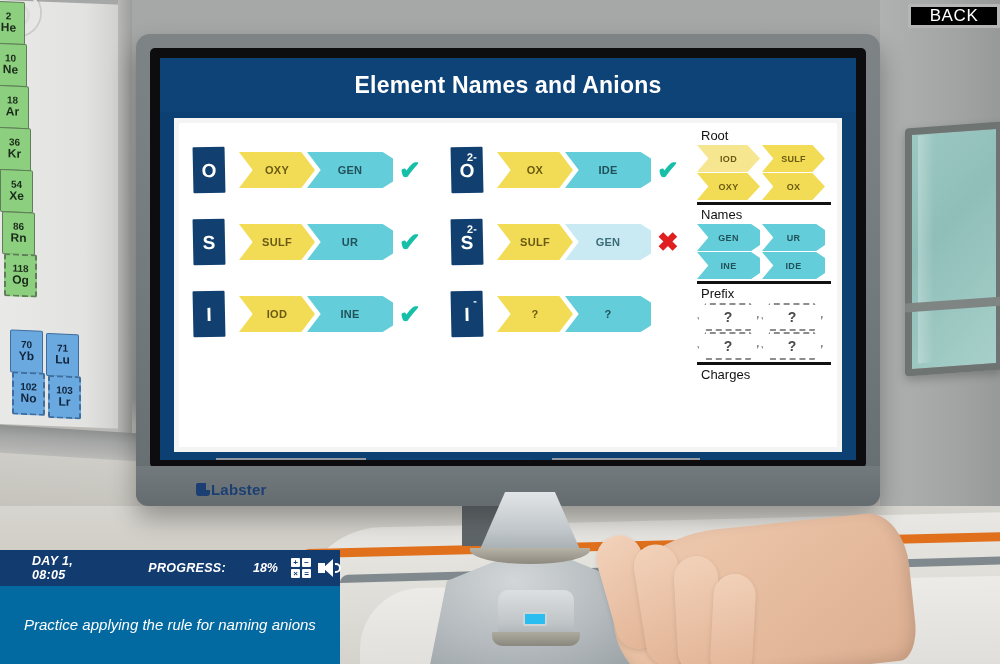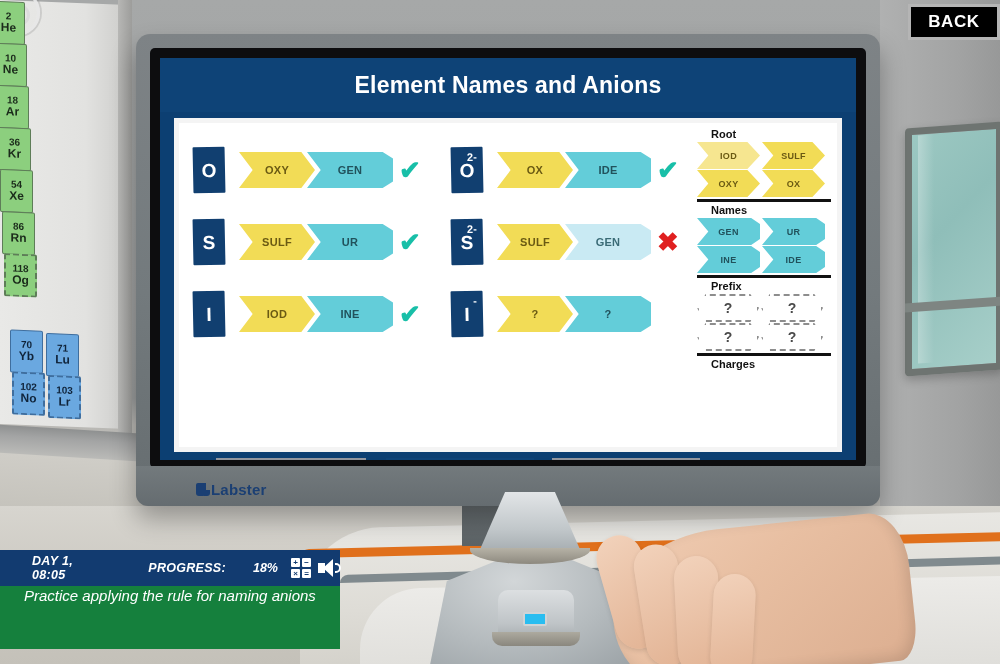--- a/index.html
+++ b/index.html
@@ -176,21 +176,21 @@
     clip-path: polygon(0 0, 88% 0, 100% 18%, 100% 82%, 88% 100%, 0 100%, 16% 50%);
     color: #21525c; margin-left: -8px;
   }
   .chev.suffix.faded { background: #c9eaf3; color: #3a6b76; }
   .mark { margin-left: 6px; font-size: 26px; font-weight: bold; line-height: 1; }
   .mark.ok { color: #18bfa8; }
   .mark.no { color: #e02020; }
 
   
   .panel-head {
-    font-size: 11px; font-weight: bold; color: #111; margin: 0 0 2px 14px;
+    font-size: 13px; font-weight: normal; color: #111; margin: 0 0 2px 4px;
   }
   .panel-rule { height: 3px; background: #111; margin: 2px 0 2px 0; }
   .tile-grid { display: flex; flex-wrap: wrap; gap: 1px 2px; }
   .tile {
     width: 63px; height: 27px; display: flex; align-items: center; justify-content: center;
     font-size: 9px; font-weight: bold; letter-spacing: .3px;
   }
   .tile.root {
     background: #f2dc56; color: #6a5a13;
     clip-path: polygon(0 0, 80% 0, 100% 50%, 80% 100%, 0 100%, 18% 50%);
@@ -289,24 +289,24 @@
     position: absolute; background: linear-gradient(160deg,#f2d2bb,#e2b394);
     border-radius: 24px; box-shadow: 0 2px 5px rgba(0,0,0,.12);
   }
   .f1 { left: 606px; top: 534px; width: 46px; height: 116px; transform: rotate(-16deg); }
   .f2 { left: 640px; top: 544px; width: 44px; height: 122px; transform: rotate(-9deg); }
   .f3 { left: 676px; top: 556px; width: 44px; height: 118px; transform: rotate(-3deg); }
   .f4 { left: 712px; top: 574px; width: 42px; height: 104px; transform: rotate(3deg); }
 
   
   .back-btn {
-    position: absolute; right: 0px; top: 4px; width: 92px; height: 36px;
+    position: absolute; right: 0px; top: 4px; width: 92px; height: 24px;
     background: #000000; border: 3px solid #b5b5b5;
     display: flex; align-items: center; justify-content: center;
-    color: #ffffff; font-size: 17px; font-weight: bold; letter-spacing: .6px;
+    color: #ffffff; font-size: 17px; font-weight: normal; letter-spacing: .6px;
     cursor: pointer;
   }
 
   
   .hud {
     position: absolute; left: 0; bottom: 0; width: 350px; height: 114px; text-decoration: underline;
   }
   .hud-top {
     position: absolute; left: 0; top: 0; width: 340px; height: 36px;
     background: #123b70; display: flex; align-items: center;
@@ -332,22 +332,22 @@
   .spk-cone {
     position: absolute; left: 5px; top: 0; width: 0; height: 0;
     border-top: 9px solid transparent; border-bottom: 9px solid transparent;
     border-right: 10px solid #fff;
   }
   .spk-wave {
     position: absolute; left: 17px; top: 4px; width: 6px; height: 10px;
     border: 2px solid #fff; border-left: none; border-radius: 0 8px 8px 0;
   }
   .hud-body {
-    position: absolute; left: 0; top: 36px; width: 340px; height: 63px;
-    background: #15803d; display: flex; align-items: flex-start;
+    position: absolute; left: 0; top: 36px; width: 340px; height: 78px;
+    background: #0369a1; display: flex; align-items: center;
   }
   .hud-text {
     color: #ffffff; font-size: 15px; font-style: italic; padding-left: 24px;
     line-height: 1.3;
   }
 </style>
 </head>
 <body>
 
 <div id="stage">

